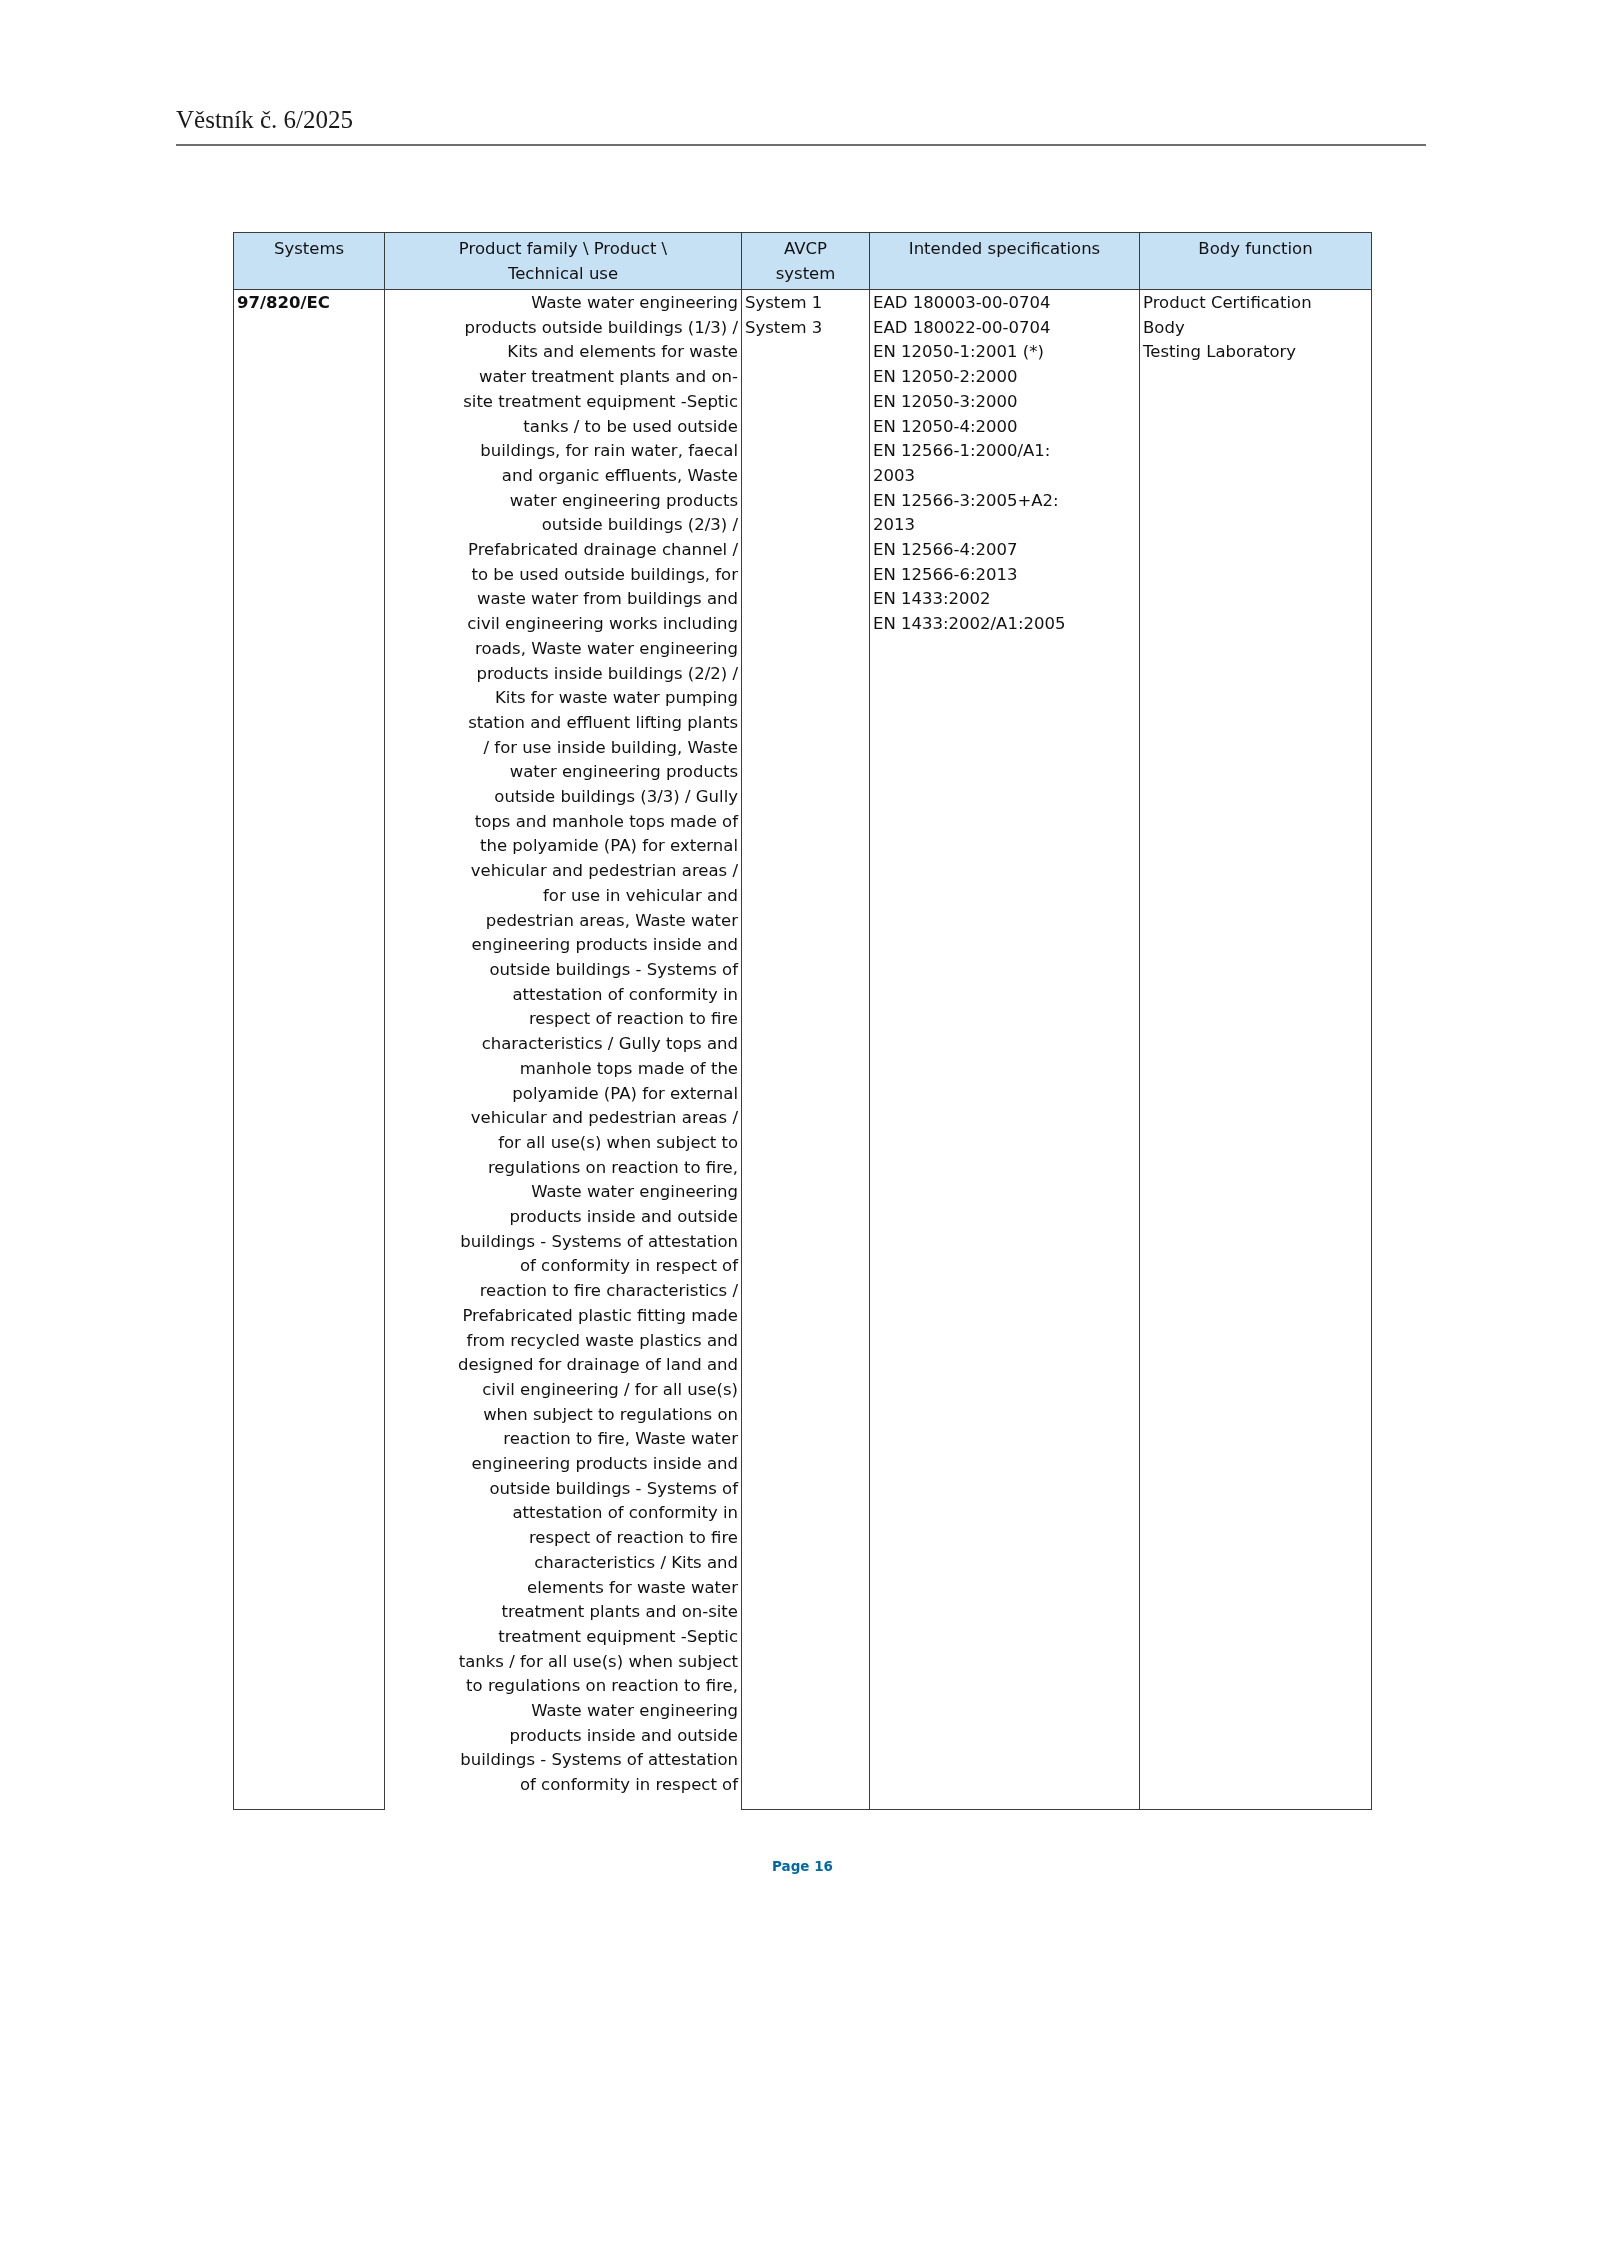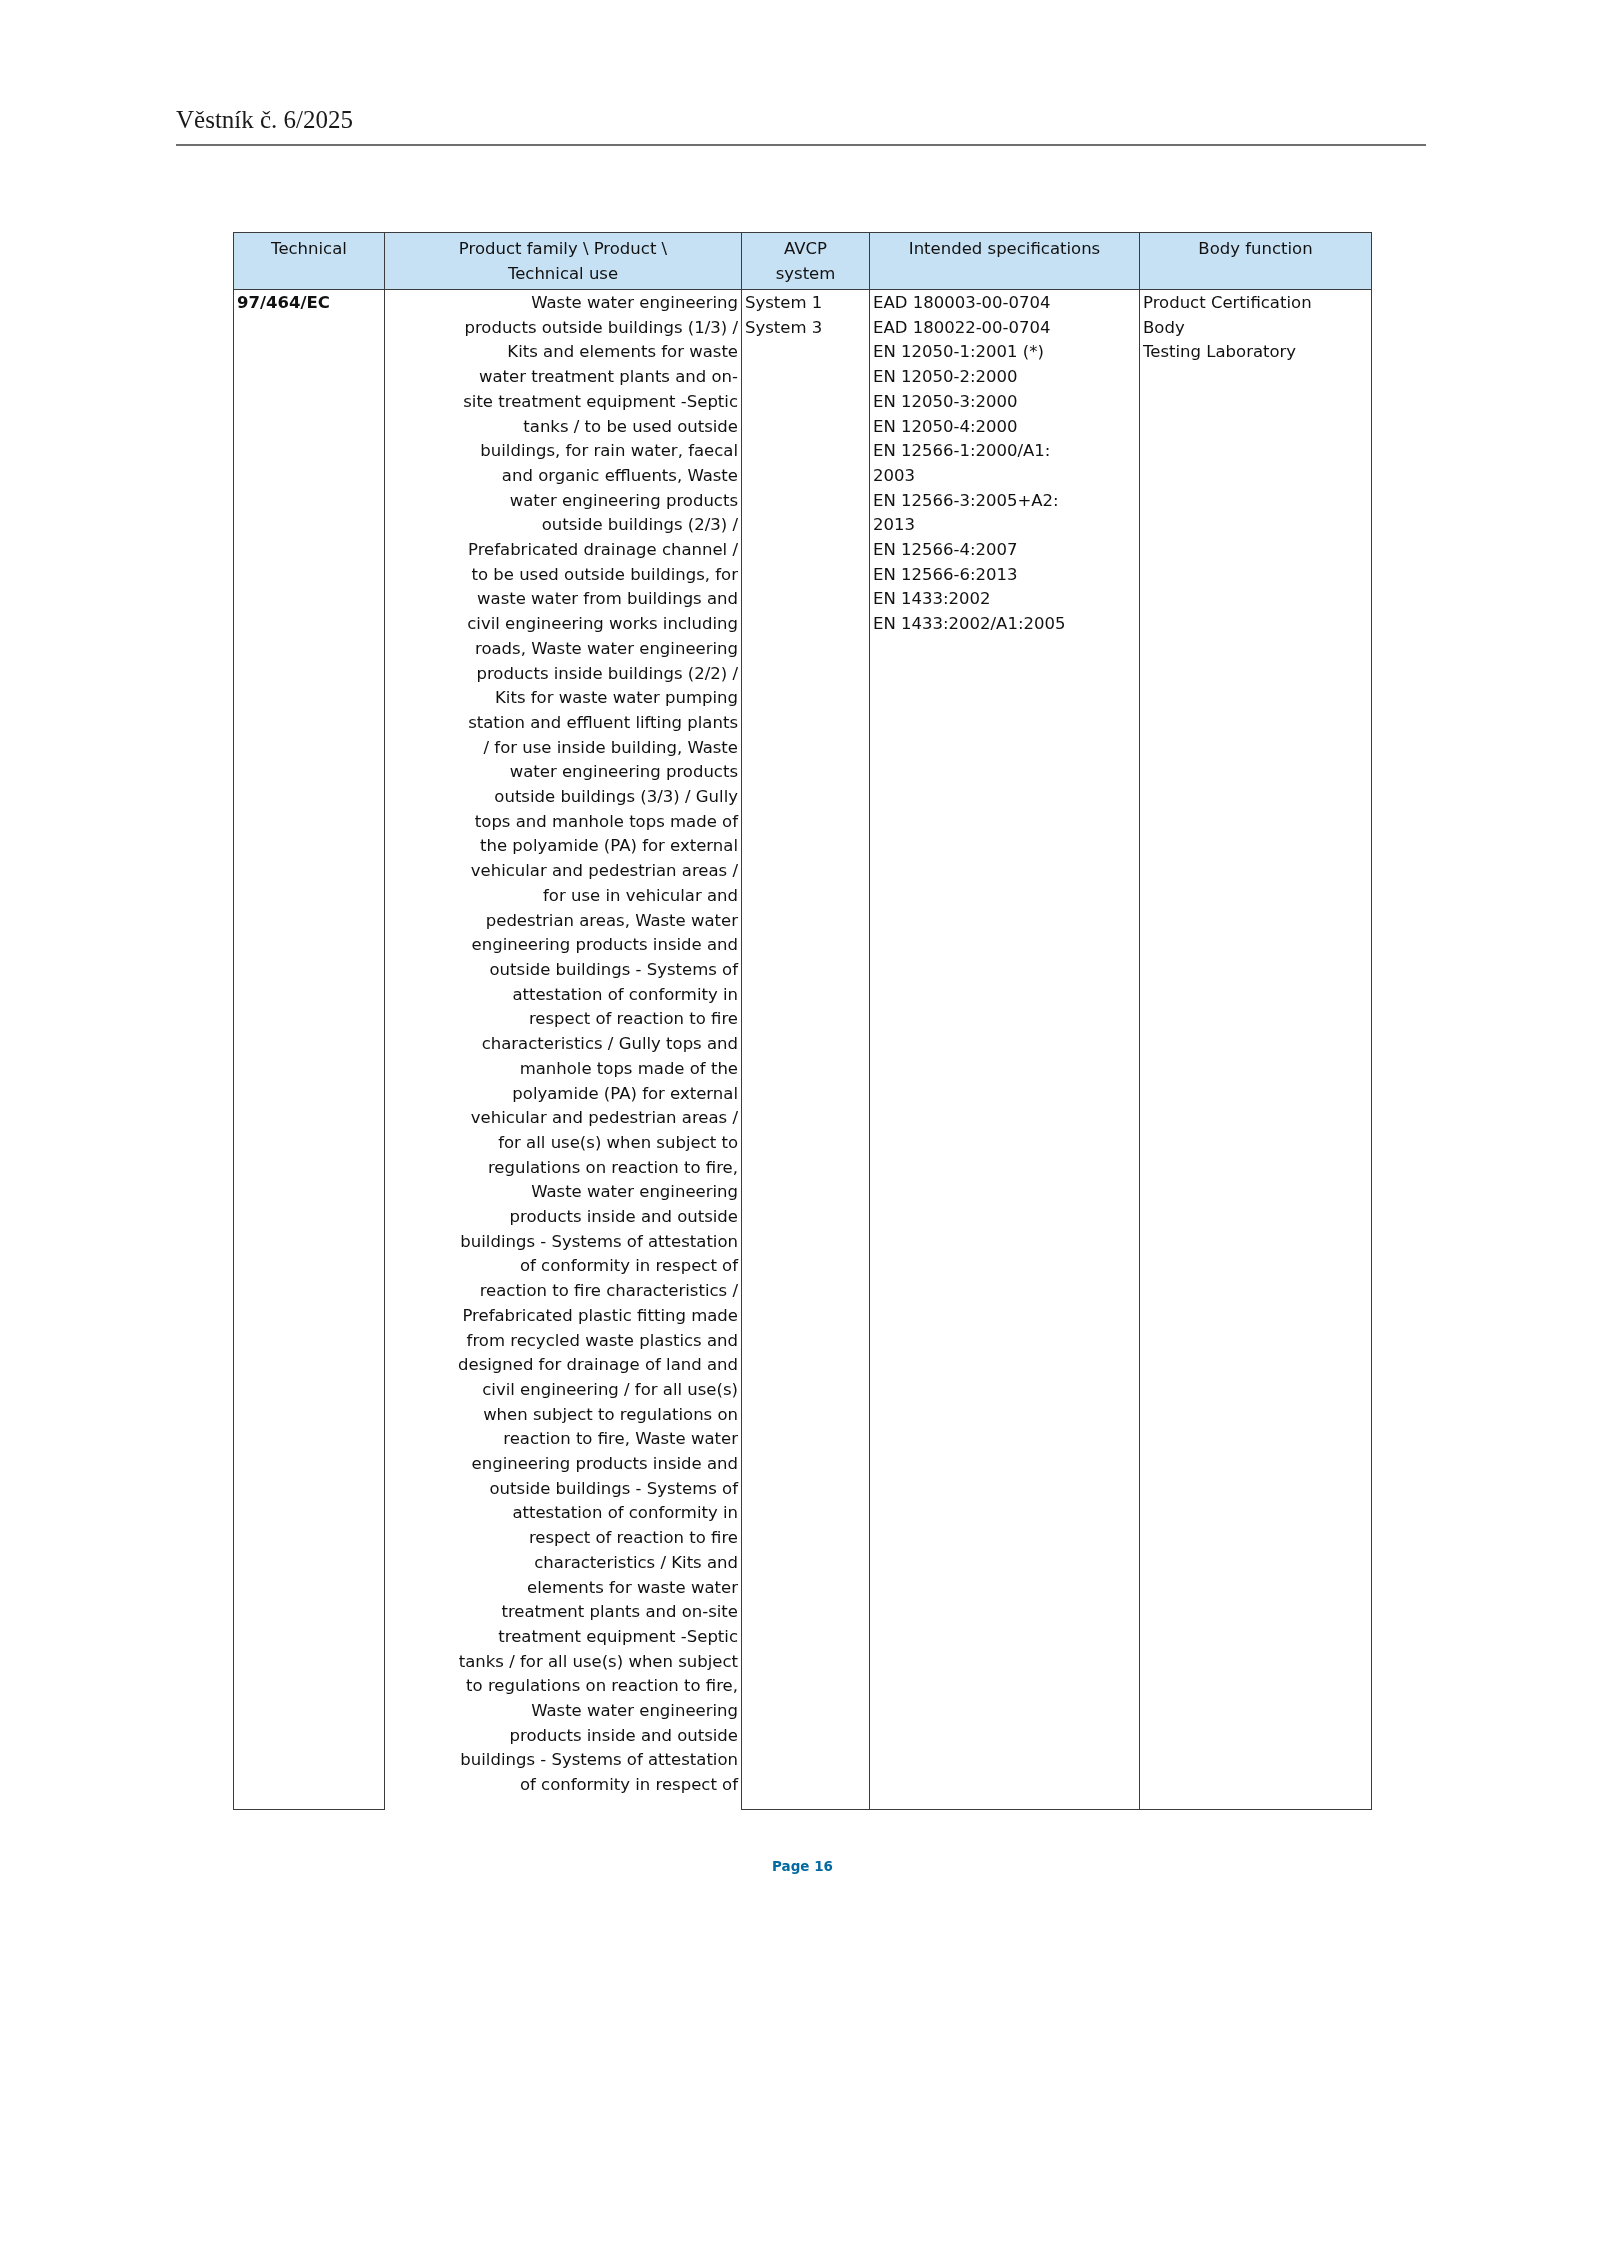--- a/index.html
+++ b/index.html
@@ -111,32 +111,32 @@
   <table class="main-table">
     <colgroup>
       <col style="width:152px">
       <col style="width:357px">
       <col style="width:128px">
       <col style="width:270px">
       <col style="width:232px">
     </colgroup>
     <thead>
       <tr>
-        <th class="first">Technical</th>
+        <th class="first">Systems</th>
         <th>Product family \ Product \
 Technical use</th>
         <th>AVCP
 system</th>
         <th>Intended specifications</th>
         <th>Body function</th>
       </tr>
     </thead>
     <tbody>
       <tr>
-        <td class="first cell-decision">97/464/EC</td>
+        <td class="first cell-decision">97/820/EC</td>
         <td class="cell-product">Waste water engineering
 products outside buildings (1/3) /
 Kits and elements for waste
 water treatment plants and on-
 site treatment equipment -Septic
 tanks / to be used outside
 buildings, for rain water, faecal
 and organic effluents, Waste
 water engineering products
 outside buildings (2/3) /

